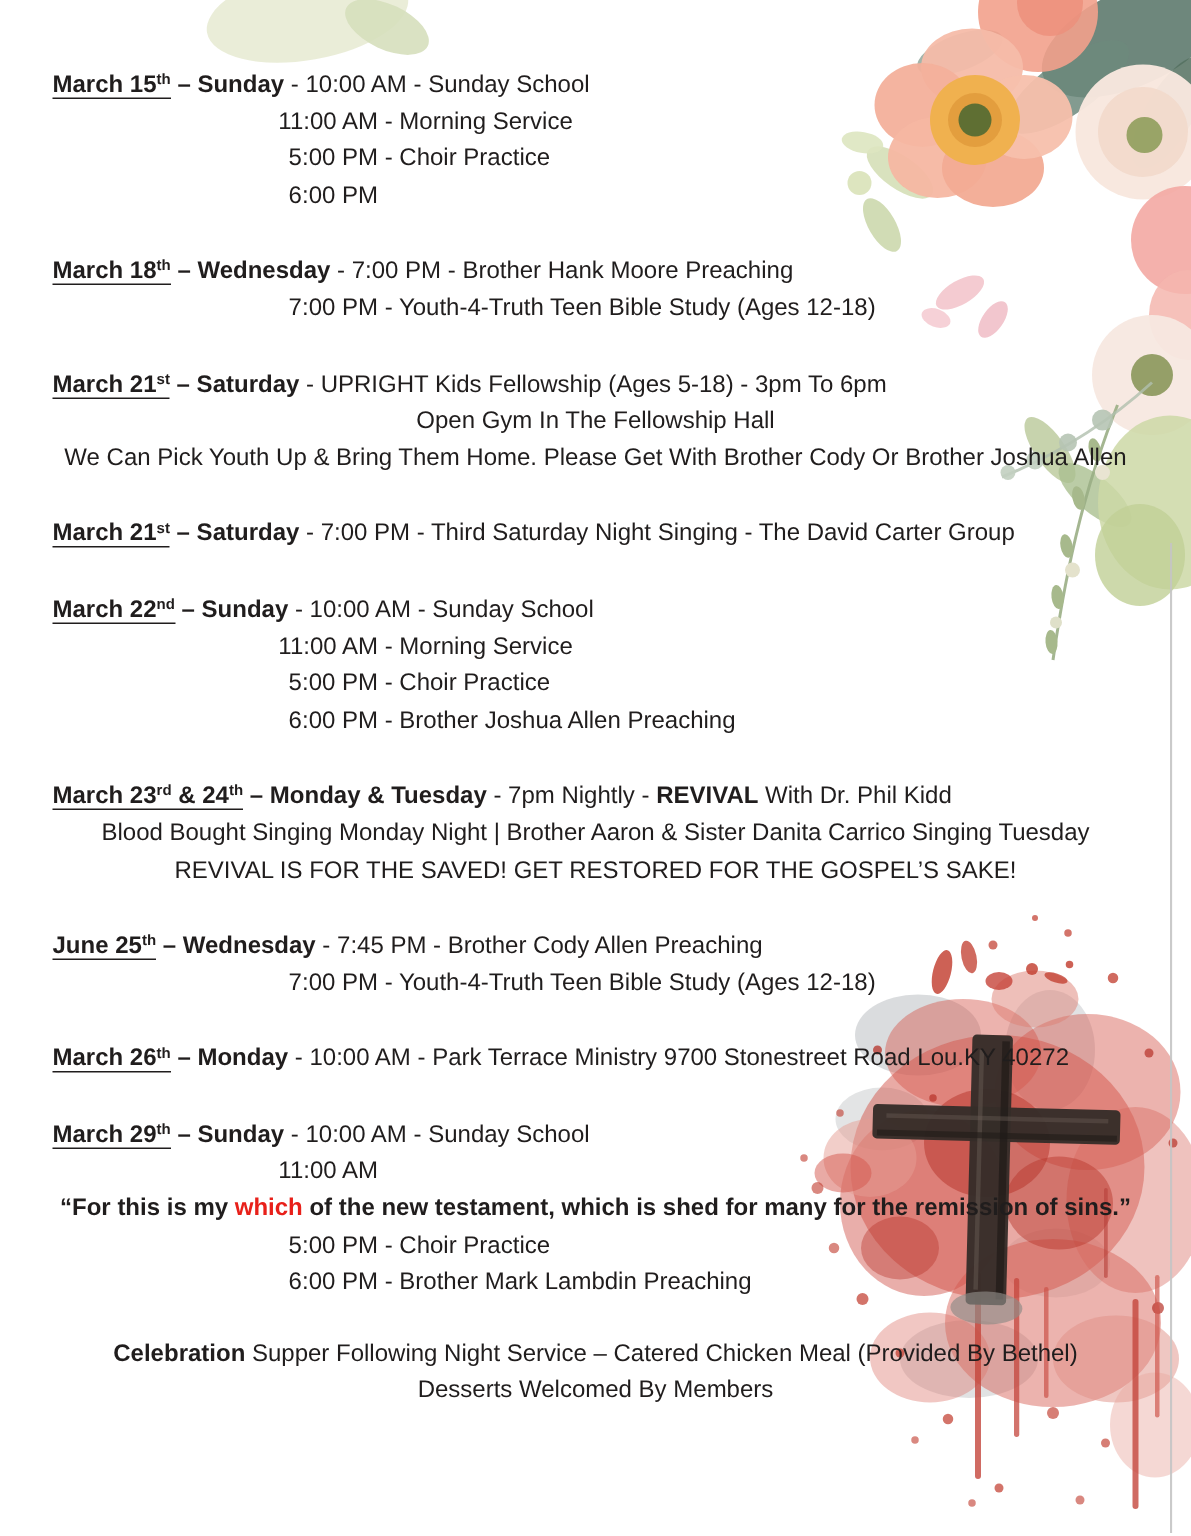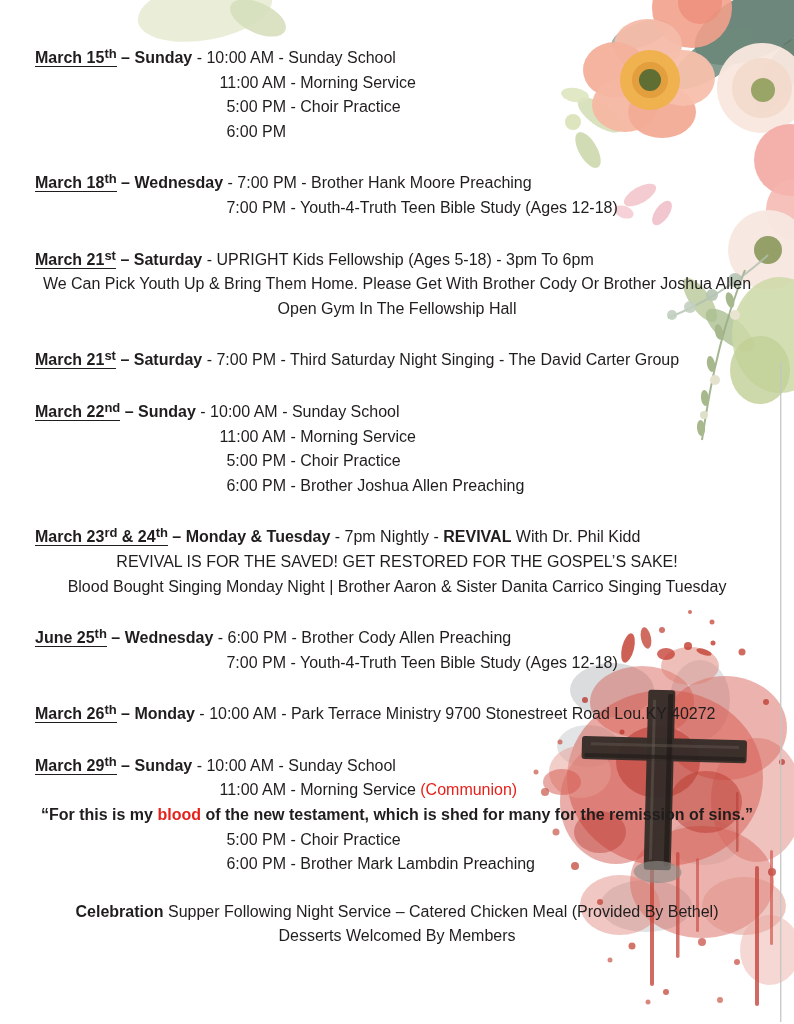--- a/index.html
+++ b/index.html
@@ -7,26 +7,26 @@
     width:794px;height:1024px;position:relative;overflow:hidden;
     background:#ffffff;color:#201d1d;
     font-family:"Liberation Sans","DejaVu Sans",sans-serif;
   }
   .deco{position:absolute;top:0;left:0;z-index:0;pointer-events:none;}
   .content{position:relative;z-index:1;padding-top:42px;}
   .block{margin-bottom:23px;}
   .line{font-size:16px;line-height:24.6px;white-space:pre-wrap;}
   .line.date{padding-left:35px;}
   .line.center{text-align:center;}
-  .line.time{display:flex;padding-left:34px;}
+  .line.time{display:flex;}
   .time-col{flex:0 0 252px;text-align:right;white-space:pre;}
   .b{font-weight:bold;}
   .red{color:#e8201a;}
   .uwrap{border-bottom:1.6px solid #201d1d;}
-  .sup{font-size:13px;vertical-align:5px;}
+  .sup{font-size:10px;vertical-align:5px;}
 </style>
 </head>
 <body>
 
 <svg class="deco" width="794" height="1024" viewBox="0 0 794 1024" aria-hidden="true">
 
   <g>
 
     <ellipse cx="205" cy="10" rx="68" ry="30" fill="#e8ebd4" opacity="0.9" transform="rotate(-10 205 10)"></ellipse>
     <ellipse cx="258" cy="18" rx="30" ry="15" fill="#d6dfbc" opacity="0.9" transform="rotate(25 258 18)"></ellipse>
@@ -172,48 +172,48 @@
         <div class="line time"><span class="time-col">11:00 AM</span><span class="segs"><span> - Morning Service</span></span></div>
         <div class="line time"><span class="time-col">5:00 PM</span><span class="segs"><span> - Choir Practice</span></span></div>
         <div class="line time"><span class="time-col">6:00 PM</span></div>
       </div>
       <div class="block">
         <div class="line date"><span class="segs"><span class="uwrap"><span class="b">March 18</span><span class="b sup">th</span></span><span class="b"> – </span><span class="b">Wednesday</span><span> - 7:00 PM - Brother Hank Moore Preaching</span></span></div>
         <div class="line time"><span class="time-col">7:00 PM</span><span class="segs"><span> - Youth-4-Truth Teen Bible Study (Ages 12-18)</span></span></div>
       </div>
       <div class="block">
         <div class="line date"><span class="segs"><span class="uwrap"><span class="b">March 21</span><span class="b sup">st</span></span><span class="b"> – </span><span class="b">Saturday</span><span> - UPRIGHT Kids Fellowship (Ages 5-18) - 3pm To 6pm</span></span></div>
+        <div class="line center"><span class="segs"><span>Open Gym In The Fellowship Hall</span></span></div>
         <div class="line center"><span class="segs"><span>We Can Pick Youth Up &amp; Bring Them Home. Please Get With Brother Cody Or Brother Joshua Allen</span></span></div>
-        <div class="line center"><span class="segs"><span>Open Gym In The Fellowship Hall</span></span></div>
       </div>
       <div class="block">
         <div class="line date"><span class="segs"><span class="uwrap"><span class="b">March 21</span><span class="b sup">st</span></span><span class="b"> – </span><span class="b">Saturday</span><span> - 7:00 PM - Third Saturday Night Singing - The David Carter Group</span></span></div>
       </div>
       <div class="block">
         <div class="line date"><span class="segs"><span class="uwrap"><span class="b">March 22</span><span class="b sup">nd</span></span><span class="b"> – </span><span class="b">Sunday</span><span> - 10:00 AM - Sunday School</span></span></div>
         <div class="line time"><span class="time-col">11:00 AM</span><span class="segs"><span> - Morning Service</span></span></div>
         <div class="line time"><span class="time-col">5:00 PM</span><span class="segs"><span> - Choir Practice</span></span></div>
         <div class="line time"><span class="time-col">6:00 PM</span><span class="segs"><span> - Brother Joshua Allen Preaching</span></span></div>
       </div>
       <div class="block">
         <div class="line date"><span class="segs"><span class="uwrap"><span class="b">March 23</span><span class="b sup">rd</span><span class="b"> &amp; 24</span><span class="b sup">th</span></span><span class="b"> – </span><span class="b">Monday &amp; Tuesday</span><span> - 7pm Nightly - </span><span class="b">REVIVAL</span><span> With Dr. Phil Kidd</span></span></div>
+        <div class="line center"><span class="segs"><span>Blood Bought Singing Monday Night | Brother Aaron &amp; Sister Danita Carrico Singing Tuesday</span></span></div>
         <div class="line center"><span class="segs"><span>REVIVAL IS FOR THE SAVED! GET RESTORED FOR THE GOSPEL’S SAKE!</span></span></div>
-        <div class="line center"><span class="segs"><span>Blood Bought Singing Monday Night | Brother Aaron &amp; Sister Danita Carrico Singing Tuesday</span></span></div>
-      </div>
-      <div class="block">
-        <div class="line date"><span class="segs"><span class="uwrap"><span class="b">June 25</span><span class="b sup">th</span></span><span class="b"> – </span><span class="b">Wednesday</span><span> - 6:00 PM - Brother Cody Allen Preaching</span></span></div>
+      </div>
+      <div class="block">
+        <div class="line date"><span class="segs"><span class="uwrap"><span class="b">June 25</span><span class="b sup">th</span></span><span class="b"> – </span><span class="b">Wednesday</span><span> - 7:45 PM - Brother Cody Allen Preaching</span></span></div>
         <div class="line time"><span class="time-col">7:00 PM</span><span class="segs"><span> - Youth-4-Truth Teen Bible Study (Ages 12-18)</span></span></div>
       </div>
       <div class="block">
         <div class="line date"><span class="segs"><span class="uwrap"><span class="b">March 26</span><span class="b sup">th</span></span><span class="b"> – </span><span class="b">Monday</span><span> - 10:00 AM - Park Terrace Ministry 9700 Stonestreet Road Lou.KY 40272</span></span></div>
       </div>
       <div class="block">
         <div class="line date"><span class="segs"><span class="uwrap"><span class="b">March 29</span><span class="b sup">th</span></span><span class="b"> – </span><span class="b">Sunday</span><span> - 10:00 AM - Sunday School</span></span></div>
-        <div class="line time"><span class="time-col">11:00 AM</span><span class="segs"><span> - Morning Service </span><span class="red">(Communion)</span></span></div>
-        <div class="line center"><span class="segs"><span class="b">“For this is my </span><span class="b red">blood</span><span class="b"> of the new testament, which is shed for many for the remission of sins.”</span></span></div>
+        <div class="line time"><span class="time-col">11:00 AM</span></div>
+        <div class="line center"><span class="segs"><span class="b">“For this is my </span><span class="b red">which</span><span class="b"> of the new testament, which is shed for many for the remission of sins.”</span></span></div>
         <div class="line time"><span class="time-col">5:00 PM</span><span class="segs"><span> - Choir Practice</span></span></div>
         <div class="line time"><span class="time-col">6:00 PM</span><span class="segs"><span> - Brother Mark Lambdin Preaching</span></span></div>
       </div>
       <div class="block">
         <div class="line center"><span class="segs"><span class="b">Celebration</span><span> Supper Following Night Service – Catered Chicken Meal (Provided By Bethel)</span></span></div>
         <div class="line center"><span class="segs"><span>Desserts Welcomed By Members</span></span></div>
       </div>
     </div>
 </div>
 

